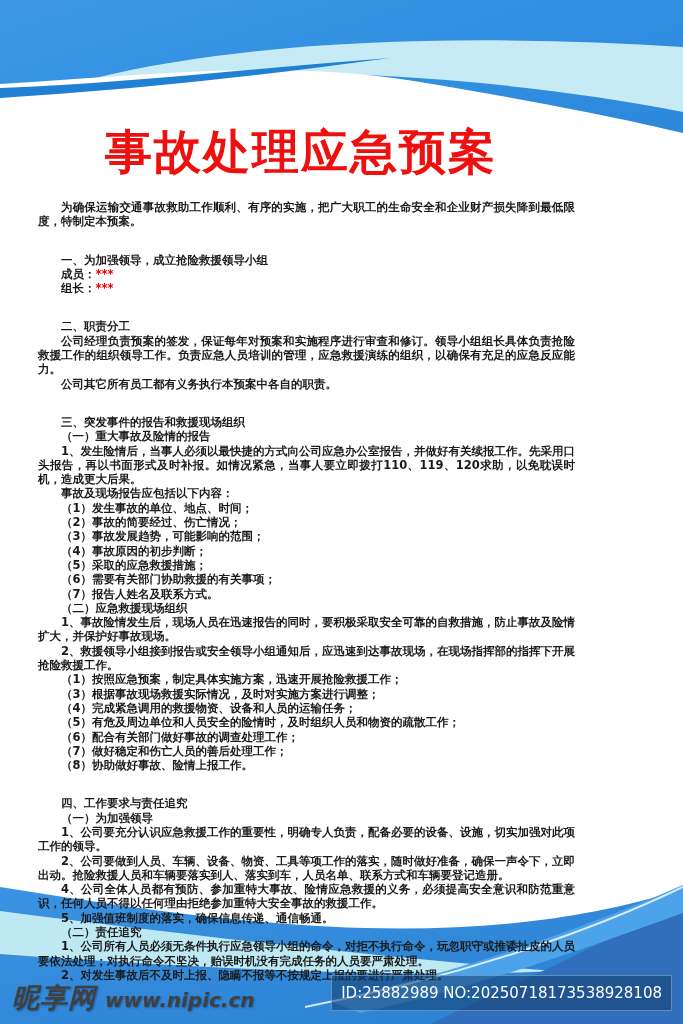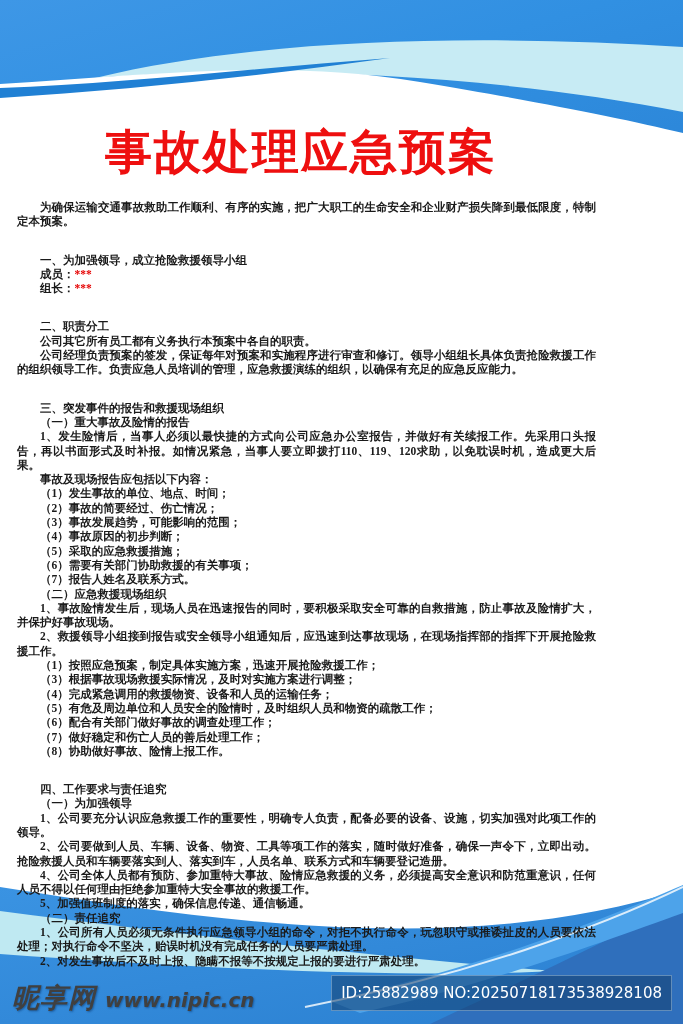--- a/index.html
+++ b/index.html
@@ -12,25 +12,24 @@
   #deco-top{top:0;height:200px;}
   #deco-bottom{bottom:0;height:145px;}
   .page-title{
     position:absolute;top:126px;left:0;width:602px;
     text-align:center;margin:0;
     font-size:47px;font-weight:bold;letter-spacing:2px;
     color:#ee0f0f;line-height:1.1;
   }
   .doc-body{
     position:absolute;top:200px;left:0;width:613px;
-    padding:0 17px;box-sizing:border-box;
+    padding:0 38px;box-sizing:border-box;
     font-size:11.5px;line-height:14.3px;
     color:#1a1a1a;font-weight:700;
     text-align:justify;
-    font-family:Liberation Serif, serif;
   }
   .doc-body p{margin:0;text-indent:2em;}
   .doc-body p.h{font-weight:800;margin-top:24px;}
   .doc-body .red{color:#e60000;}
   .watermark{
     position:absolute;left:12px;bottom:8px;
     color:#404040;font-style:italic;font-weight:bold;
     text-shadow:1px 1px 2px rgba(0,40,90,0.45);
     white-space:nowrap;
   }
@@ -77,22 +76,22 @@
 </svg>
 
 <h1 class="page-title">事故处理应急预案</h1>
 
 <div class="doc-body">
     <p class="p">为确保运输交通事故救助工作顺利、有序的实施，把广大职工的生命安全和企业财产损失降到最低限度，特制定本预案。</p>
     <p class="h">一、为加强领导，成立抢险救援领导小组</p>
     <p class="kv"><span>成员：</span><span class="red">***</span></p>
     <p class="kv"><span>组长：</span><span class="red">***</span></p>
     <p class="h">二、职责分工</p>
+    <p class="p">公司经理负责预案的签发，保证每年对预案和实施程序进行审查和修订。领导小组组长具体负责抢险救援工作的组织领导工作。负责应急人员培训的管理，应急救援演练的组织，以确保有充足的应急反应能力。</p>
     <p class="p">公司其它所有员工都有义务执行本预案中各自的职责。</p>
-    <p class="p">公司经理负责预案的签发，保证每年对预案和实施程序进行审查和修订。领导小组组长具体负责抢险救援工作的组织领导工作。负责应急人员培训的管理，应急救援演练的组织，以确保有充足的应急反应能力。</p>
     <p class="h">三、突发事件的报告和救援现场组织</p>
     <p class="sub">（一）重大事故及险情的报告</p>
     <p class="p">1、发生险情后，当事人必须以最快捷的方式向公司应急办公室报告，并做好有关续报工作。先采用口头报告，再以书面形式及时补报。如情况紧急，当事人要立即拨打110、119、120求助，以免耽误时机，造成更大后果。</p>
     <p class="p">事故及现场报告应包括以下内容：</p>
     <p class="p">（1）发生事故的单位、地点、时间；</p>
     <p class="p">（2）事故的简要经过、伤亡情况；</p>
     <p class="p">（3）事故发展趋势，可能影响的范围；</p>
     <p class="p">（4）事故原因的初步判断；</p>
     <p class="p">（5）采取的应急救援措施；</p>
     <p class="p">（6）需要有关部门协助救援的有关事项；</p>

